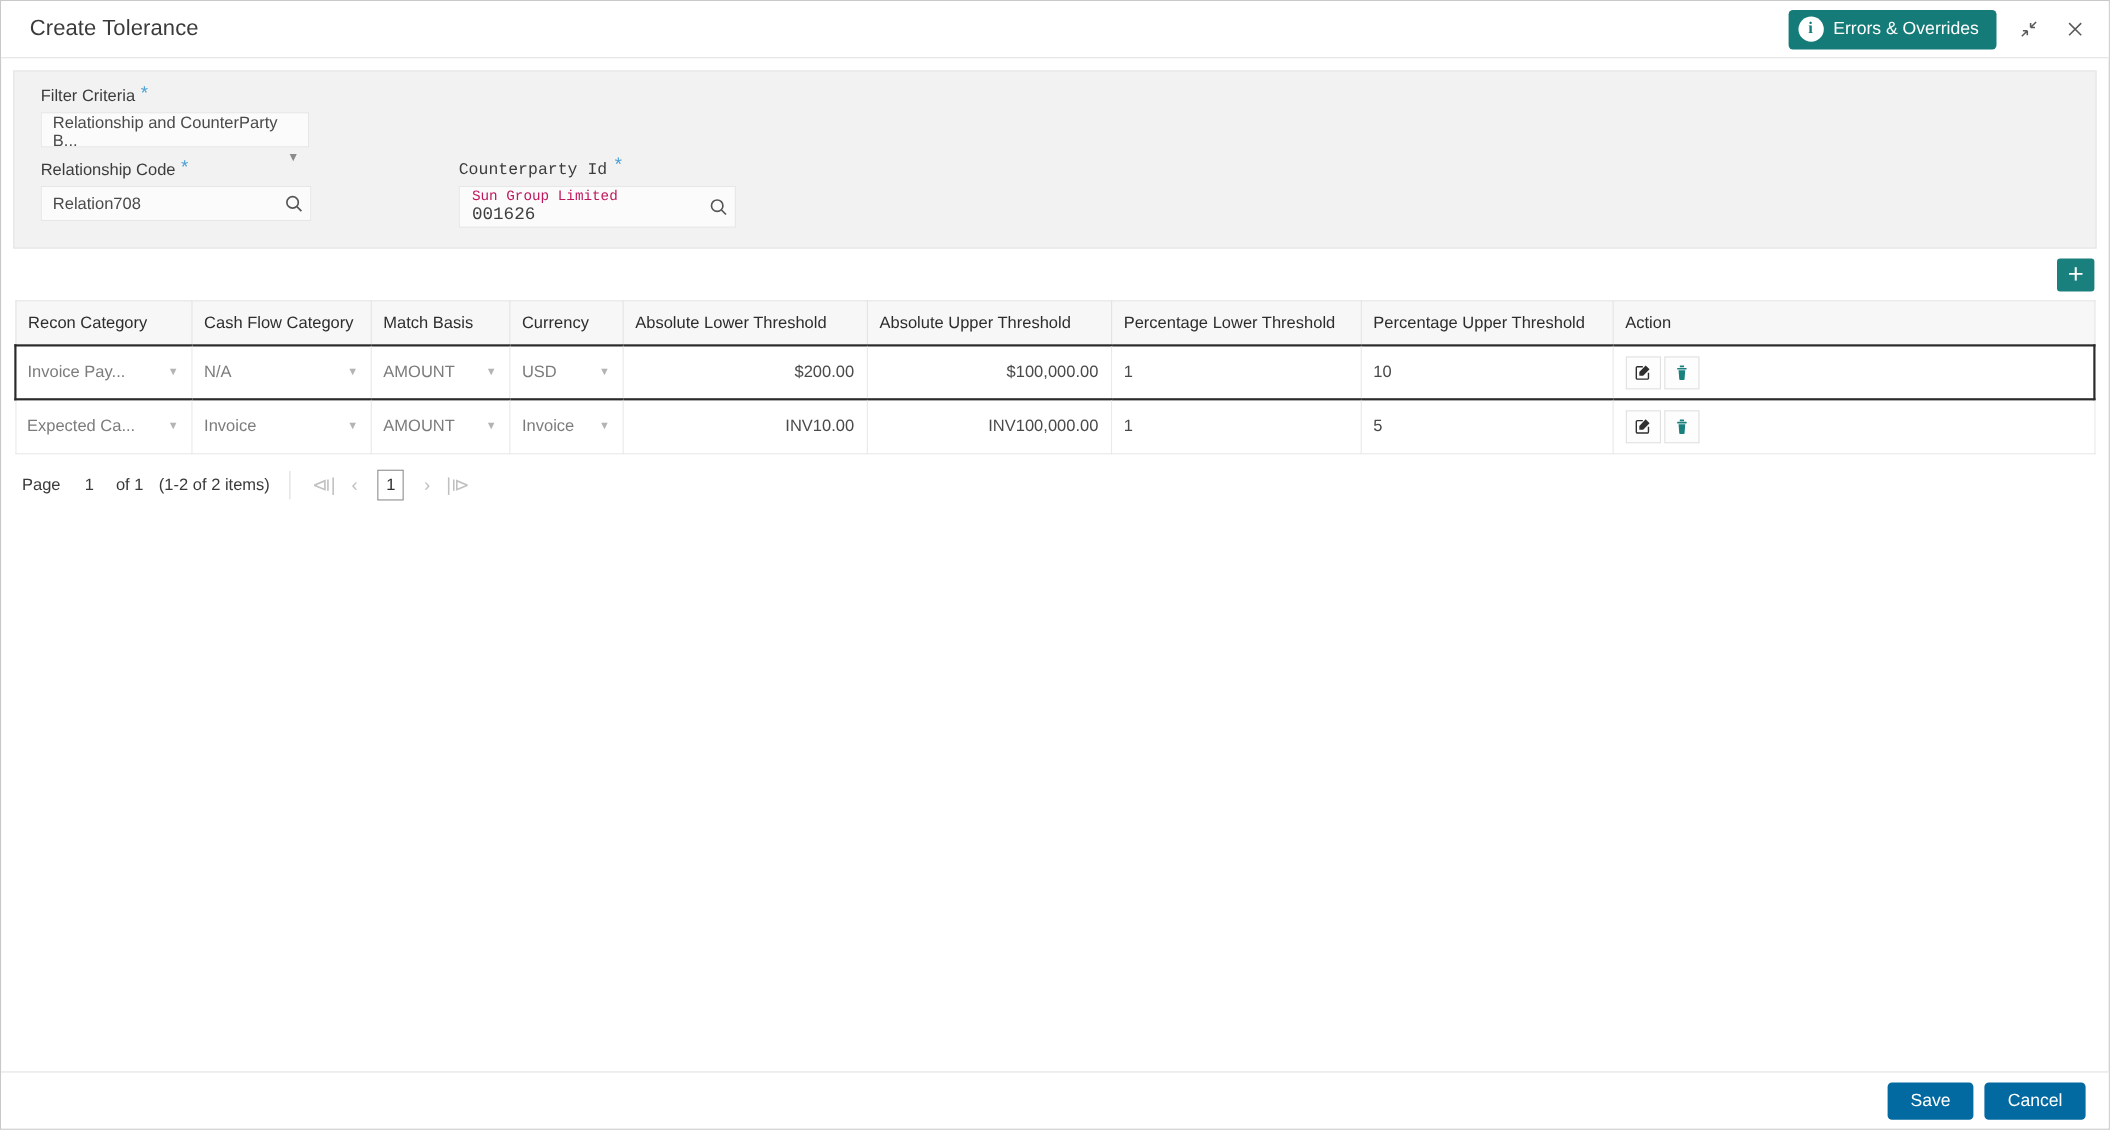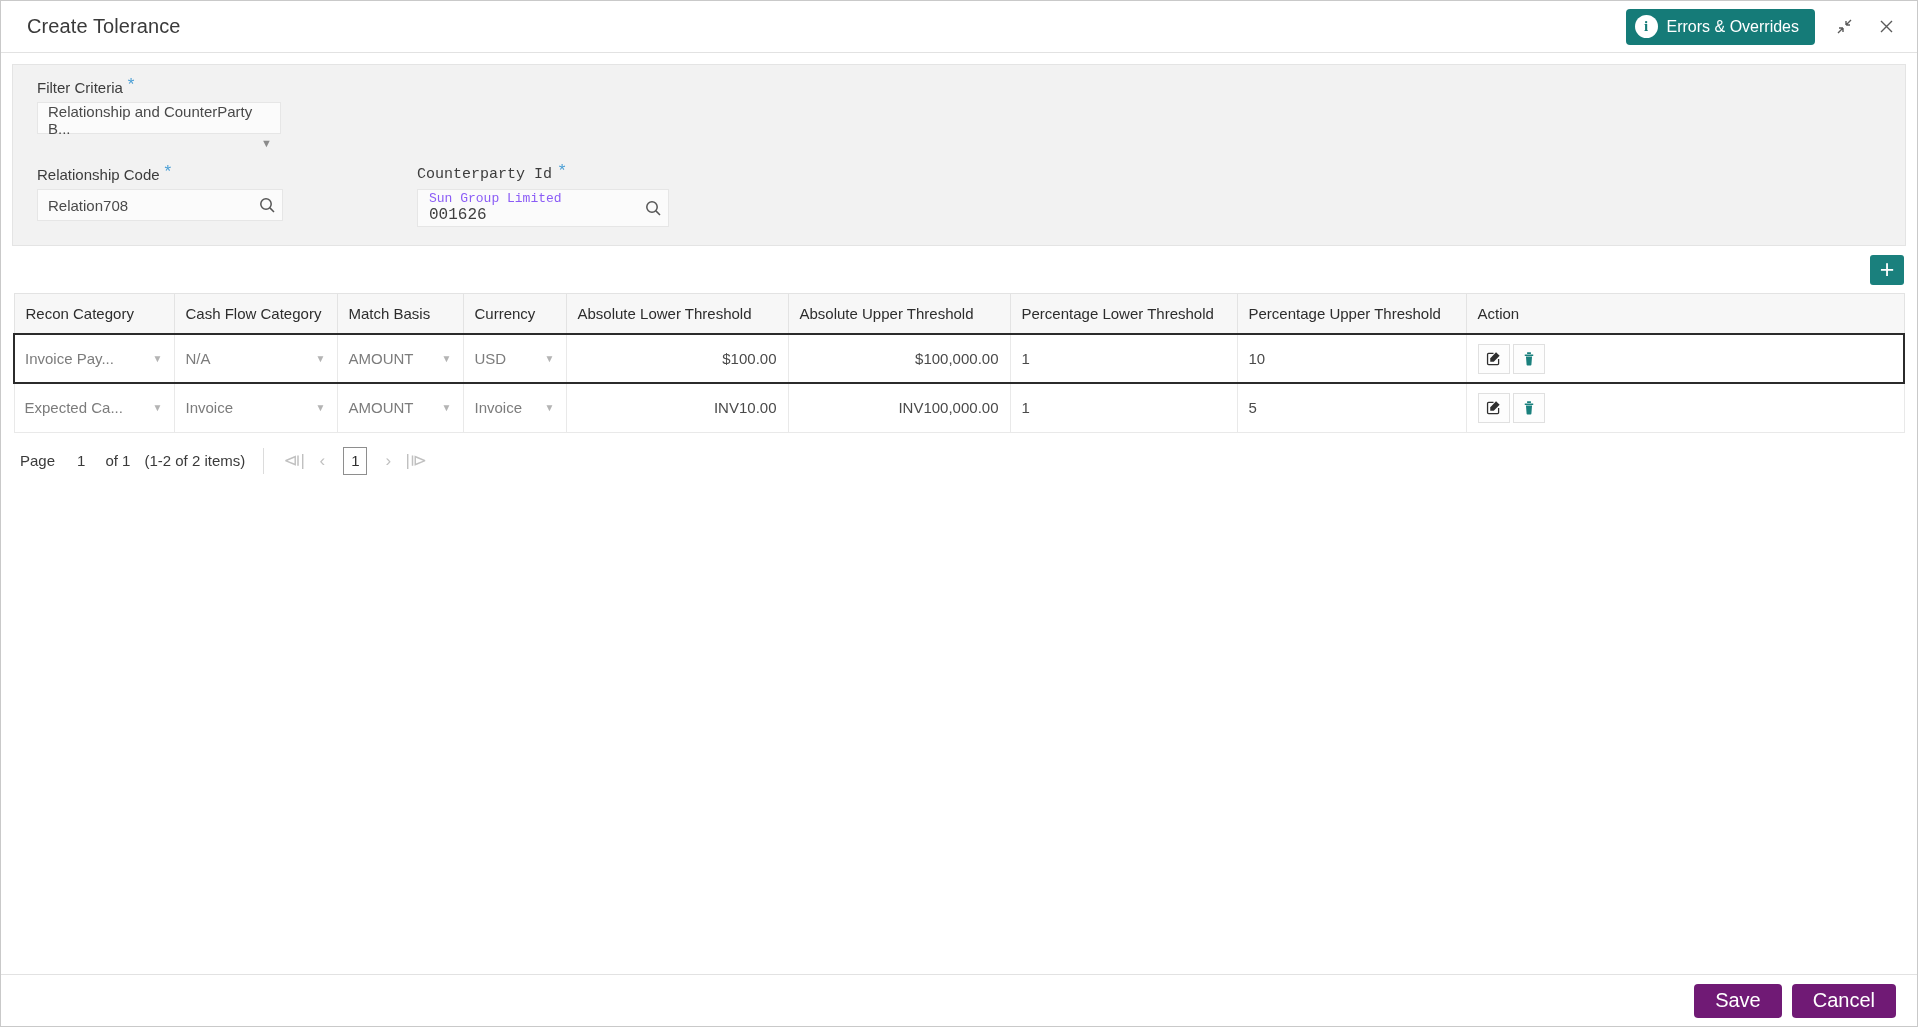--- a/index.html
+++ b/index.html
@@ -109,21 +109,21 @@
     color: #4a4a4a;
     cursor: pointer;
     position: relative;
     flex-direction: column;
   }
   .select-box .caret {
     margin-left: auto;
     color: #8b8b8b;
     font-size: 11px;
   }
-  .row2 { display: flex; margin-top: 32px; }
+  .row2 { display: flex; margin-top: 12px; }
   .col-rel { width: 380px; }
   .col-cp { width: 400px; font-family: Liberation Mono, monospace; }
 
   .search-box {
     width: 246px; height: 32px;
     background: #fbfbfb;
     border: 1px solid #e6e6e6;
     display: flex;
     align-items: center;
     padding: 0 6px 0 10px;
@@ -141,21 +141,21 @@
   .cp-box {
     width: 252px; height: 38px;
     background: #fbfbfb;
     border: 1px solid #e6e6e6;
     display: flex;
     align-items: center;
     padding: 0 6px 0 11px;
     cursor: text;
   }
   .cp-stack { flex: 1; line-height: 1.05; }
-  .cp-sub { font-size: 13px; color: #8b5cf6; display: block; }
+  .cp-sub { font-size: 13px; color: #be185d; display: block; }
   .cp-val { font-size: 16px; color: #3f3f3f; display: block; margin-top: 1px; }
 
   
   .addbar {
     padding: 9px 13px 8px 0;
     display: flex;
     justify-content: flex-end;
     flex: 0 0 auto;
   }
   .add-btn {
@@ -278,28 +278,28 @@
     height: 52px;
     border-top: 1px solid #e2e2e2;
     background: #fff;
     display: flex;
     align-items: center;
     justify-content: flex-end;
     padding-right: 21px;
     gap: 10px;
   }
   .fbtn {
-    background: #701a75;
+    background: #0369a1;
     color: #fff;
     border: none;
     border-radius: 4px;
     height: 34px;
     min-width: 70px;
     padding: 0 21px;
-    font-size: 20px;
+    font-size: 16px;
     cursor: pointer;
     font-family: "Liberation Sans", sans-serif;
   }
 </style>
 </head>
 <body>
 
 <div class="window">
 
   <div class="titlebar">
@@ -423,21 +423,21 @@
               <span>AMOUNT</span>
               <span class="caret">▼</span>
             </span>
           </td>
           <td>
             <span class="cell-select">
               <span>USD</span>
               <span class="caret">▼</span>
             </span>
           </td>
-          <td class="num">$100.00</td>
+          <td class="num">$200.00</td>
           <td class="num">$100,000.00</td>
           <td class="plain">1</td>
           <td class="plain">10</td>
           <td>
             <span class="act-wrap">
               <button class="act-btn edit">
                 <svg width="17" height="17" viewBox="0 0 20 20" fill="none" stroke="currentColor" stroke-width="1.5">
                   <path d="M16 10.5 V16 a1.2 1.2 0 0 1-1.2 1.2 H4.2 A1.2 1.2 0 0 1 3 16 V5.2 A1.2 1.2 0 0 1 4.2 4 H10"></path>
                   <path d="M13 2.6 L17.2 6.8 L10.3 13.7 H6.2 V9.6 Z" fill="currentColor" stroke="none"></path>
                 </svg>

